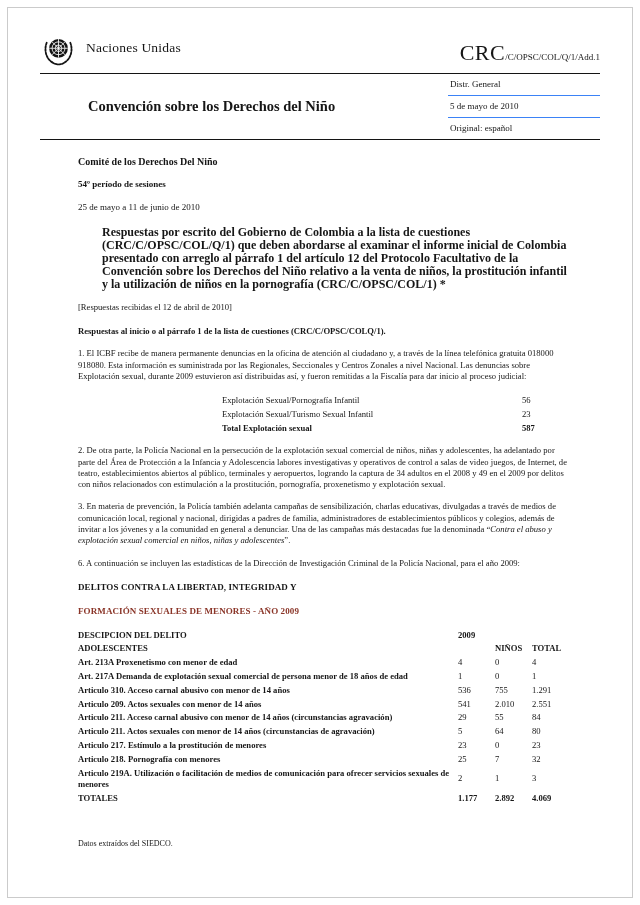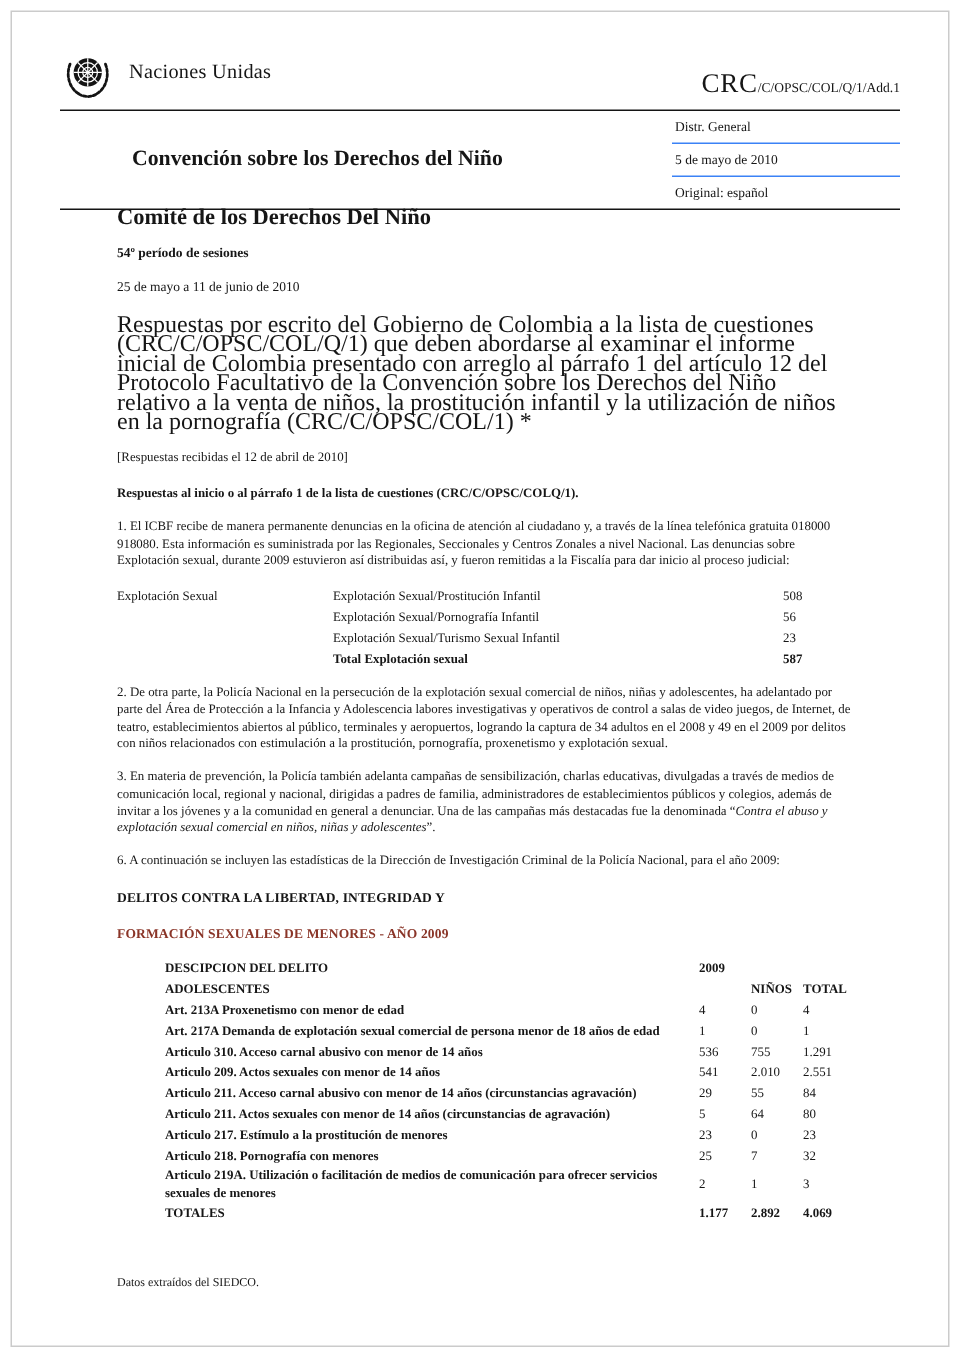--- a/index.html
+++ b/index.html
@@ -6,51 +6,51 @@
   .page{position:relative;width:640px;height:905px;background:#ffffff;margin:0 auto;
         font-family:"Liberation Serif",serif;color:#161616;overflow:hidden;}
   .page-border{position:absolute;inset:7px;border:1px solid #cbcbcb;pointer-events:none;}
 
   
   .masthead{padding:34px 40px 0 40px;}
   .mast-top{display:flex;justify-content:space-between;align-items:flex-end;padding-bottom:4px;gap:18px;}
   .org{display:flex;align-items:center;gap:9px;}
   .org-name{font-size:13.5px;letter-spacing:.2px;padding-bottom:8px;}
   .symbol{font-size:9px;padding-bottom:3px;white-space:nowrap;}
-  .symbol-large{font-size:18px;letter-spacing:.5px;}
+  .symbol-large{font-size:22px;letter-spacing:.5px;}
   .mast-mid{display:flex;border-top:1.5px solid #141414;border-bottom:1.5px solid #141414;}
   .mast-title{flex:1;font-size:14.5px;font-weight:bold;padding:24px 10px 16px 48px;}
   .distr{width:152px;font-size:9px;}
   .distr-cell{padding:5px 0 6px 2px;border-bottom:1px solid #3b82f6;}
   .distr-cell:last-child{border-bottom:none;}
 
   
   .main{padding:0 70px 0 78px;font-size:8.6px;line-height:11.3px;}
-  .committee{font-weight:bold;font-size:15px;}
+  .committee{margin-top:16px;font-weight:bold;font-size:10px;}
   .session{margin-top:12px;font-weight:bold;font-size:9px;}
   .dates{margin-top:11px;font-size:9px;}
-  .doc-title{margin-top:13px;font-size:16px;line-height:13px;font-weight:normal;}
+  .doc-title{margin-top:13px;font-size:12px;line-height:13px;font-weight:bold;margin-left:24px;}
   .received{margin-top:11px;}
   .section-heading{margin-top:13px;font-weight:bold;}
   .para{margin-top:11px;}
   .i{font-style:italic;}
 
   
   .t1{margin-top:13px;}
   .t1-row{display:flex;margin-bottom:2.5px;}
   .t1-cat{width:144px;}
   .t1-label{width:300px;}
   .t1-val{flex:1;}
   .t1-total .t1-label,.t1-total .t1-val{font-weight:bold;}
 
   
   .stats-heading{margin-top:13px;font-weight:bold;font-size:9px;letter-spacing:.1px;}
   .stats{margin-top:12px;}
   .st-row{display:flex;align-items:center;margin-bottom:2.5px;}
-  .st-label{width:380px;padding-right:4px;box-sizing:border-box;font-weight:bold;margin-left:32px;}
+  .st-label{width:380px;padding-right:4px;box-sizing:border-box;font-weight:bold;}
   .st-c{width:37px;}
   .st-head .st-c{font-weight:bold;}
   .st-totals .st-c{font-weight:bold;}
 
   .source{margin-top:34px;font-size:8px;}
 </style>
 </head>
 <body>
 
 <div class="page">
@@ -95,25 +95,20 @@
     <div class="dates">25 de mayo a 11 de junio de 2010</div>
 
     <div class="doc-title">Respuestas por escrito del Gobierno de Colombia a la lista de cuestiones (CRC/C/OPSC/COL/Q/1) que deben abordarse al examinar el informe inicial de Colombia presentado con arreglo al párrafo 1 del artículo 12 del Protocolo Facultativo de la Convención sobre los Derechos del Niño relativo a la venta de niños, la prostitución infantil y la utilización de niños en la pornografía (CRC/C/OPSC/COL/1) *</div>
     <div class="received">[Respuestas recibidas el 12 de abril de 2010]</div>
     <div class="section-heading">Respuestas al inicio o al párrafo 1 de la lista de cuestiones (CRC/C/OPSC/COLQ/1).</div>
 
     <div class="para">1. El ICBF recibe de manera permanente denuncias en la oficina de atención al ciudadano y, a través de la línea telefónica gratuita 018000 918080. Esta información es suministrada por las Regionales, Seccionales y Centros Zonales a nivel Nacional. Las denuncias sobre Explotación sexual, durante 2009 estuvieron así distribuidas así, y fueron remitidas a la Fiscalía para dar inicio al proceso judicial:</div>
 
     <div class="t1">
       <div class="t1-row">
-        <div class="t1-cat">Explotación Sexual</div>
-        <div class="t1-label">Explotación Sexual/Prostitución Infantil</div>
-        <div class="t1-val">508</div>
-      </div>
-      <div class="t1-row">
         <div class="t1-cat"></div>
         <div class="t1-label">Explotación Sexual/Pornografía Infantil</div>
         <div class="t1-val">56</div>
       </div>
       <div class="t1-row">
         <div class="t1-cat"></div>
         <div class="t1-label">Explotación Sexual/Turismo Sexual Infantil</div>
         <div class="t1-val">23</div>
       </div>
       <div class="t1-row t1-total">

